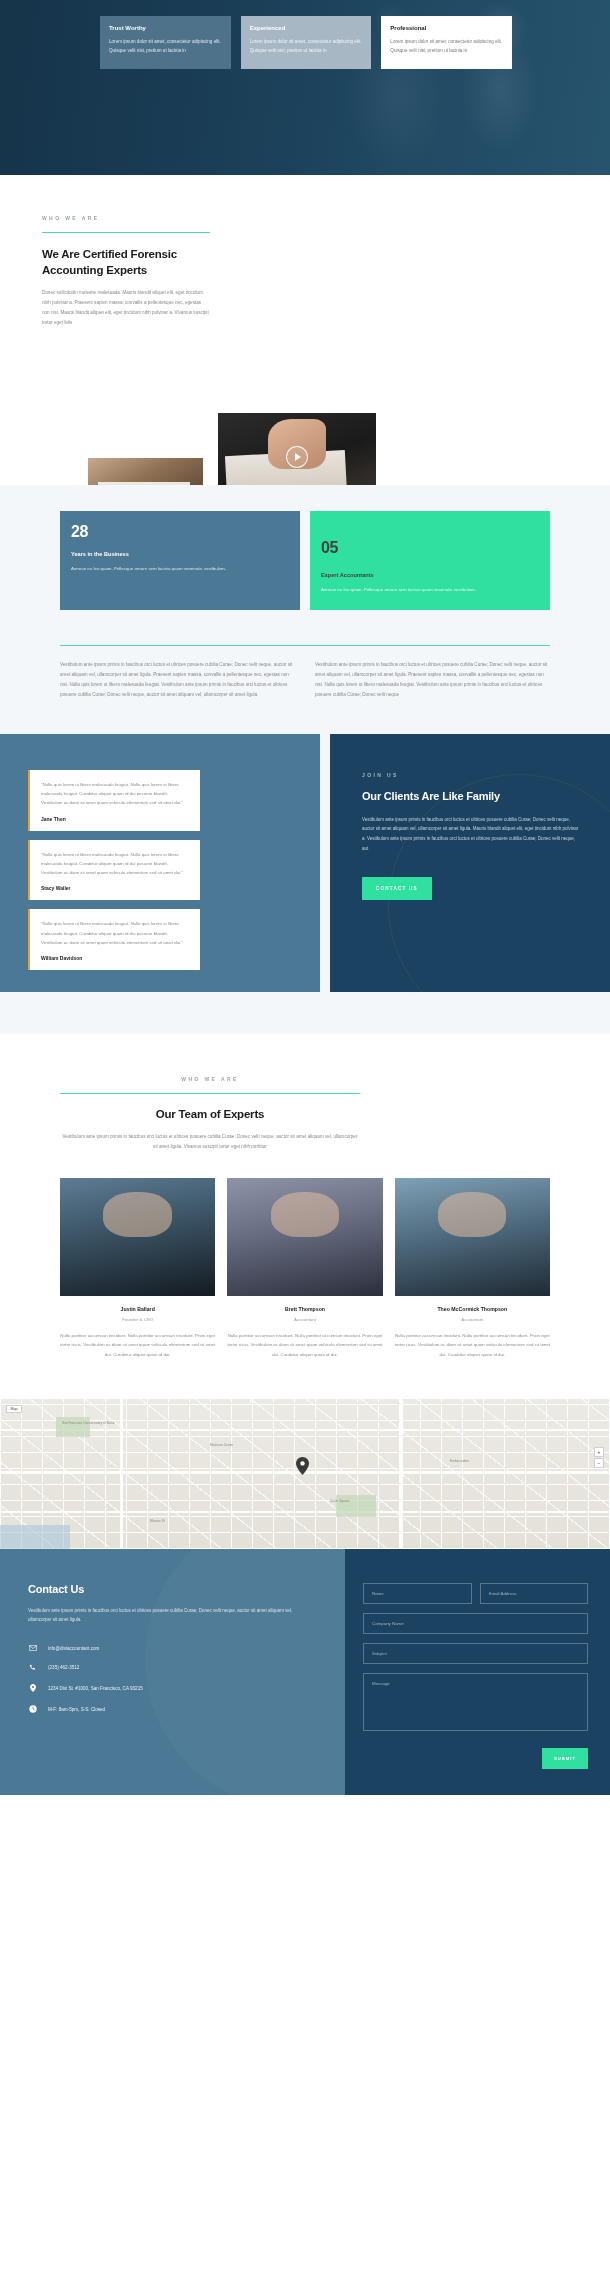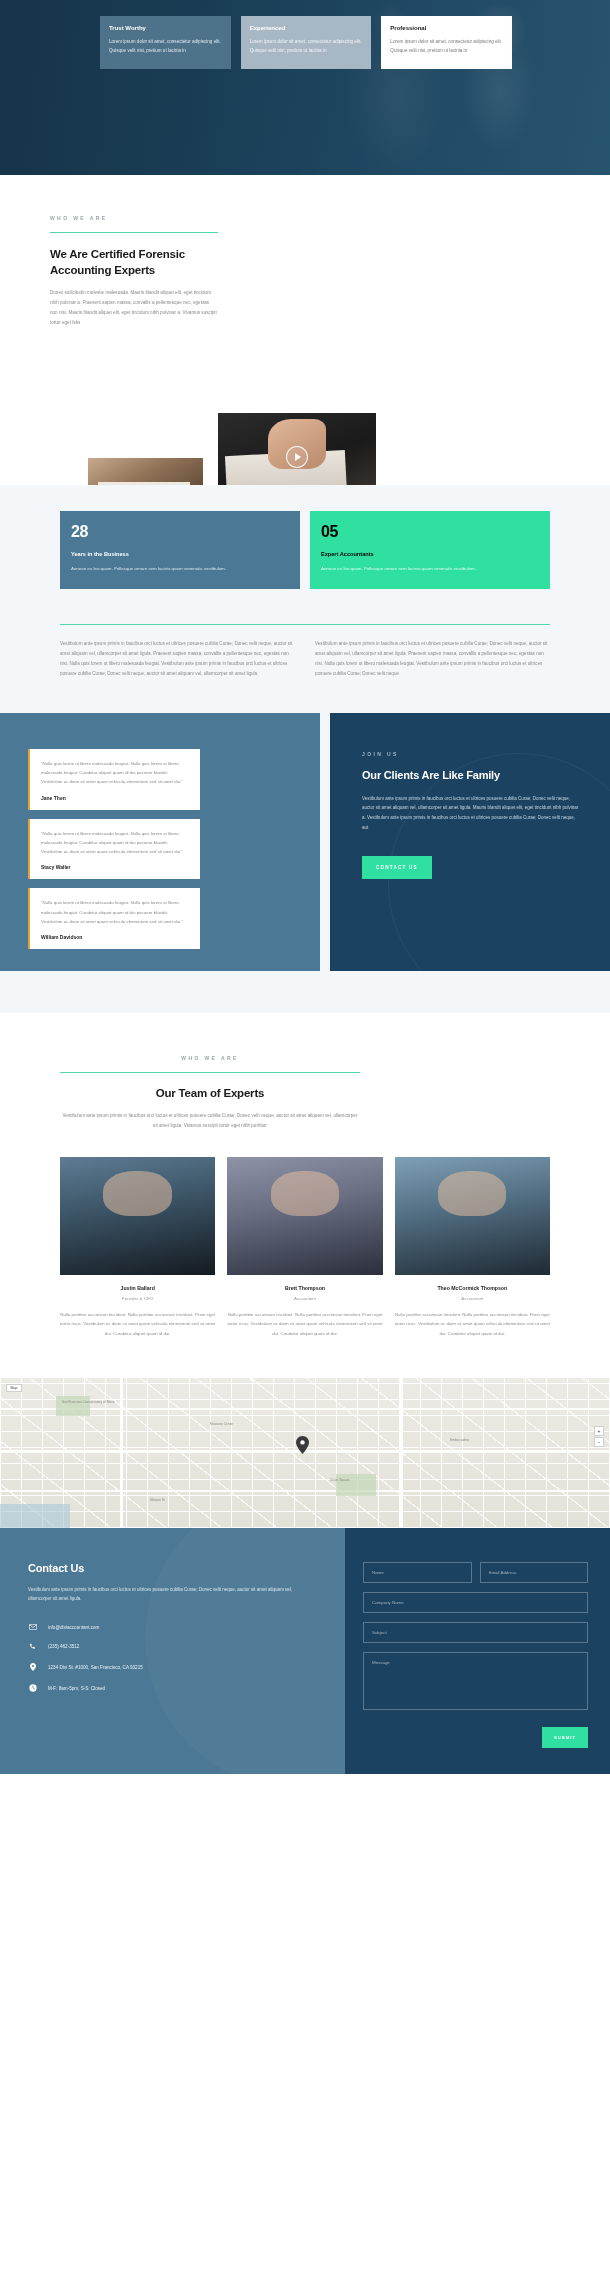--- a/index.html
+++ b/index.html
@@ -56,21 +56,21 @@
   .feat-card.c3 { background: #ffffff; }
   .feat-title { font-size: 6px; font-weight: 700; margin-bottom: 6px; }
   .feat-body { font-size: 4.6px; line-height: 2.0; }
   .c1 .feat-title, .c2 .feat-title { color: #ffffff; }
   .c1 .feat-body { color: #dfe7ed; }
   .c2 .feat-body { color: #f2f5f8; }
   .c3 .feat-title { color: #222; }
   .c3 .feat-body { color: #7b7b7b; }
 
   
-  .sec-white { background: #fff; padding: 40px 0 0 12px; }
+  .sec-white { background: #fff; padding: 40px 0 0 4px; }
   .eyebrow {
     font-size: 5px; letter-spacing: 2.4px; color: #9aa3ab; font-weight: 600;
     text-transform: uppercase; margin-bottom: 11px;
   }
   .rule { height: 1px; background: #4fd6ac; width: 100%; margin-bottom: 14px; }
   .h2 { font-size: 11.5px; font-weight: 700; color: #1b1b1b; line-height: 1.35; letter-spacing: -0.2px; }
   .body-sm { font-size: 4.6px; line-height: 2.15; color: #8a8a8a; }
 
   .about-wrap { padding: 0 35px 0 38px; }
   .about-col { width: 168px; }
@@ -124,21 +124,21 @@
   .stats-row { display: flex; gap: 10px; padding: 26px 60px 0 60px; }
   .stat { flex: 1; padding: 13px 11px 16px 11px; }
   .stat.s1 { background: #4b7894; }
   .stat.s2 { background: #ffffff; }
   .stat.s3 { background: #2fe0a0; }
   .stat-num { font-size: 16px; font-weight: 700; line-height: 1; margin-bottom: 11px; letter-spacing: -0.5px; }
   .stat-label { font-size: 5.6px; font-weight: 700; margin-bottom: 7px; }
   .stat-body { font-size: 4.4px; line-height: 2.1; }
   .s1 .stat-num, .s1 .stat-label { color:#fff; } .s1 .stat-body { color:#d9e4eb; }
   .s2 .stat-num, .s2 .stat-label { color:#1b1b1b; } .s2 .stat-body { color:#8d8d8d; }
-  .s3 .stat-num, .s3 .stat-label { color:#000000; } .s3 .stat-body { color:#dffaee; }
+  .s3 .stat-num, .s3 .stat-label { color:#404040;margin-top:16px; } .s3 .stat-body { color:#dffaee; }
 
   .story { padding: 26px 60px 34px 60px; }
   .story .rule { margin-top: 9px; margin-bottom: 14px; }
   .story-cols { display: flex; gap: 20px; }
   .story-cols .body-sm { flex: 1; }
 
   
   .sec-testi { position: relative; background: #f4f7fa; padding-bottom: 50px; }
   .testi-left-bg {
     position: absolute; left: 0; top: 0; width: 320px; height: 258px;

